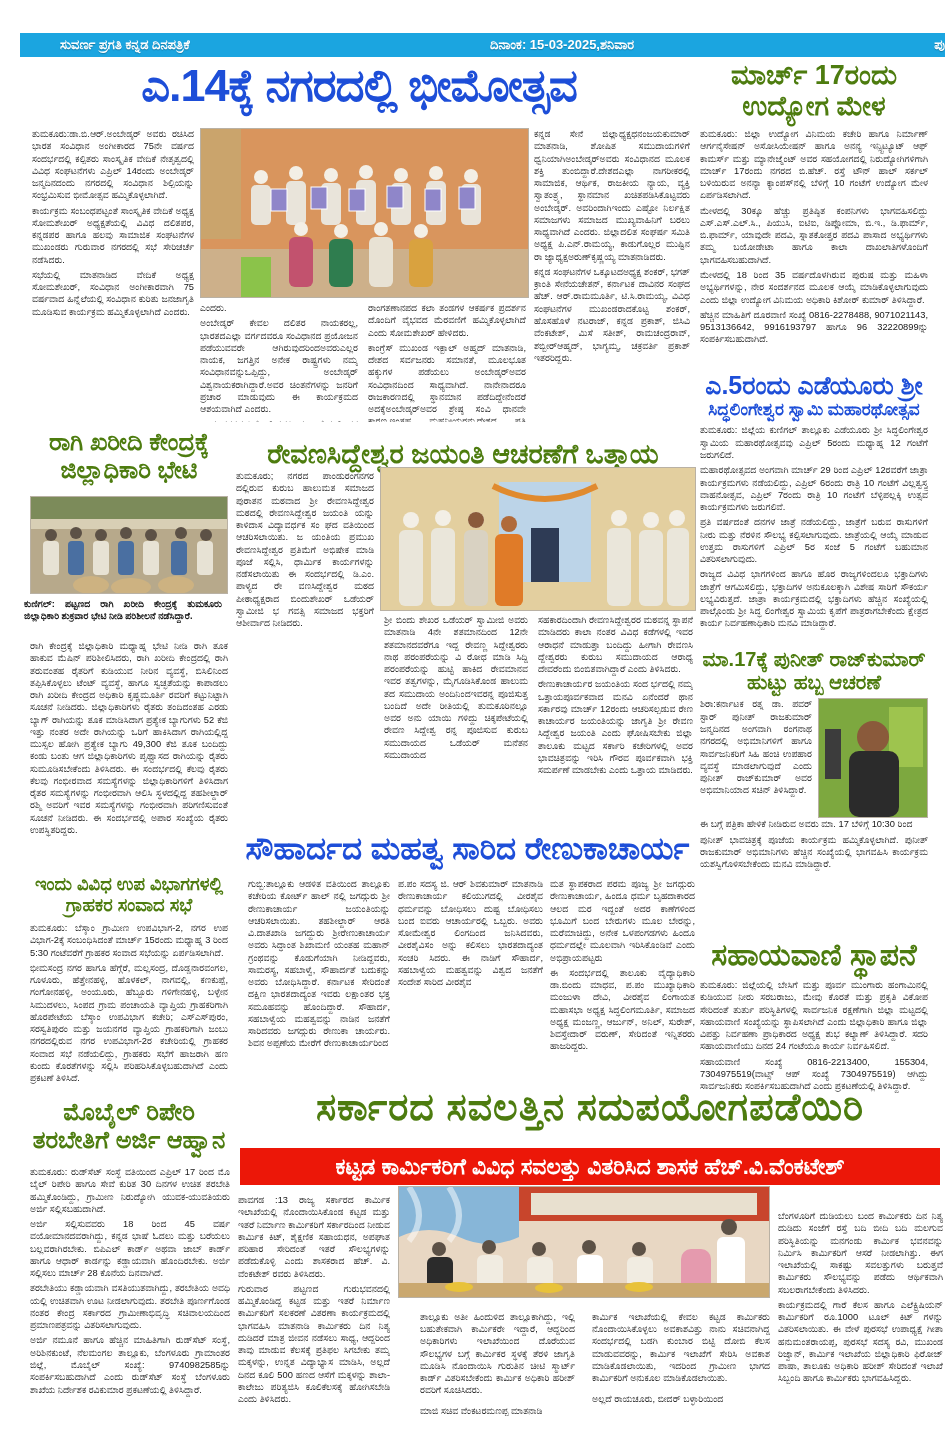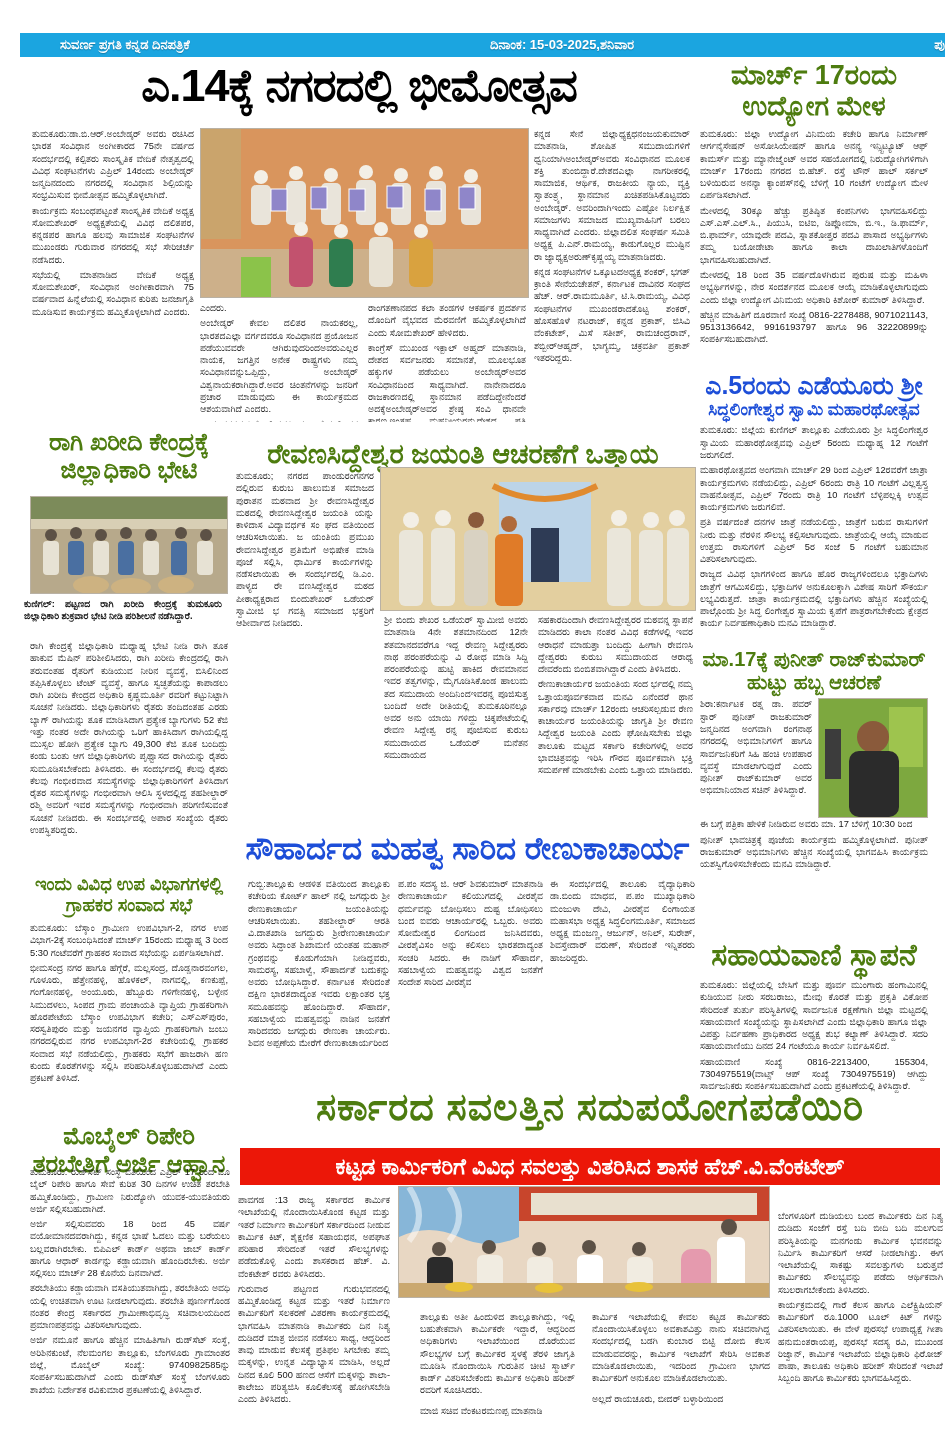--- a/index.html
+++ b/index.html
@@ -1,21 +1,21 @@
 <!DOCTYPE html>
 <html><head>
 <meta charset="utf-8">
 <style>
   html,body{margin:0;padding:0;background:#ffffff;}
   body{width:945px;height:1447px;position:relative;font-family:"Liberation Sans","DejaVu Sans",sans-serif;color:#161616;overflow:hidden;}
   .abs{position:absolute;}
   
   .bar{background:#1ba5e0;color:#ffffff;display:flex;align-items:center;justify-content:space-between;padding:0 26px 0 40px;font-weight:bold;font-size:13px;text-shadow:0 1px 1px rgba(0,0,0,.25);}
   
-  .hl-red-main{color:#000000;font-weight:bold;font-size:45px;line-height:1.05;text-align:center;letter-spacing:-1px;}
+  .hl-red-main{color:#1d4ed8;font-weight:bold;font-size:45px;line-height:1.05;text-align:center;letter-spacing:-1px;}
   .hl-black{color:#4d7c0f;font-weight:bold;text-align:center;line-height:1.15;}
   .hl-red{color:#1d4ed8;font-weight:bold;text-align:center;line-height:1.2;}
   
   .bodycol{font-size:9.3px;line-height:1.32;text-align:justify;overflow:hidden;}
   .bodycol p{margin:0 0 3px 0;}
   .caption{font-size:9.3px;font-weight:bold;line-height:1.3;text-align:justify;overflow:hidden;}
   
   .photo{overflow:hidden;border:1px solid #b9b1a4;background:#d8c9b2;}
   .photo svg{display:block;width:100%;height:100%;}
   
@@ -239,33 +239,34 @@
   </div>
 
 <div class="abs hl-red" style="left:240px;top:830px;width:455px;font-size:31px;">ಸೌಹಾರ್ದದ ಮಹತ್ವ ಸಾರಿದ ರೇಣುಕಾಚಾರ್ಯ</div>
 <div class="abs bodycol" style="left:248px;top:878px;width:142px;height:208px;">
     <p>ಗುಬ್ಬಿ:ತಾಲ್ಲೂಕು ಆಡಳಿತ ವತಿಯಿಂದ ತಾಲ್ಲೂಕು ಕಚೇರಿಯ ಕೋರ್ಟ್ ಹಾಲ್ ನಲ್ಲಿ ಜಗದ್ಗುರು ಶ್ರೀ ರೇಣುಕಾಚಾರ್ಯ ಜಯಂತಿಯನ್ನು ಆಚರಿಸಲಾಯಿತು. ತಹಶೀಲ್ದಾರ್ ಆರತಿ ವಿ.ದಾತಖಾಡಿ ಜಗದ್ದುರು ಶ್ರೀರೇಣುಕಾಚಾರ್ಯ ಅವರು ಸಿದ್ಧಾಂತ ಶಿಖಾಮಣಿ ಯಂತಹ ಮಹಾನ್ ಗ್ರಂಥವನ್ನು ಕೊಡುಗೆಯಾಗಿ ನೀಡಿದ್ದವರು, ಸಾಮರಸ್ಯ, ಸಹಬಾಳ್ವೆ, ಸೌಹಾರ್ದತೆ ಬದುಕನ್ನು ಅವರು ಬೋಧಿಸಿದ್ದಾರೆ. ಕರ್ನಾಟಕ ಸೇರಿದಂತೆ ದಕ್ಷಿಣ ಭಾರತದಾದ್ಯಂತ ಇವರು ಲಕ್ಷಾಂತರ ಭಕ್ತ ಸಮೂಹವನ್ನು ಹೊಂದಿದ್ದಾರೆ. ಸೌಹಾರ್ದ, ಸಹಬಾಳ್ವೆಯ ಮಹತ್ವವನ್ನು ನಾಡಿನ ಜನತೆಗೆ ಸಾರಿದವರು ಜಗದ್ಗುರು ರೇಣುಕಾ ಚಾರ್ಯರು. ಶಿವನ ಅಪ್ಪಣೆಯ ಮೇರೆಗೆ ರೇಣುಕಾಚಾರ್ಯರಿಂದ</p>
   </div>
 <div class="abs bodycol" style="left:398px;top:878px;width:145px;height:208px;">
     <p>ಪ.ಪಂ ಸದಸ್ಯ ಜಿ. ಆರ್ ಶಿವಕುಮಾರ್ ಮಾತನಾಡಿ ರೇಣುಕಾಚಾರ್ಯ ಕಲಿಯುಗದಲ್ಲಿ ವೀರಶೈವ ಧರ್ಮವನ್ನು ಬೋಧಿಸಲು ದುಷ್ಟ ಬೋಧಿಸಲು ಬಂದ ಐವರು ಆಚಾರ್ಯರಲ್ಲಿ ಒಬ್ಬರು. ಅವರು ಸೋಮೇಶ್ವರ ಲಿಂಗದಿಂದ ಜನಿಸಿದವರು, ವೀರಶೈವಿಸಂ ಅನ್ನು ಕಲಿಸಲು ಭಾರತದಾದ್ಯಂತ ಸಂಚರಿ ಸಿದರು. ಈ ನಾಡಿಗೆ ಸೌಹಾರ್ದ, ಸಹಬಾಳ್ವೆಯ ಮಹತ್ವವನ್ನು ವಿಶ್ವದ ಜನತೆಗೆ ಸಂದೇಶ ಸಾರಿದ ವೀರಶೈವ</p>
   </div>
 <div class="abs bodycol" style="left:550px;top:878px;width:145px;height:208px;">
+    <p>ಮತ ಸ್ಥಾಪಕರಾದ ಪರಮ ಪೂಜ್ಯ ಶ್ರೀ ಜಗದ್ಗುರು ರೇಣುಕಾಚಾರ್ಯ, ಹಿಂದೂ ಧರ್ಮ ಬೃಹದಾಕಾರದ ಆಲದ ಮರ ಇದ್ದಂತೆ ಅದರ ಕಾಣೆಗಳಿಂದ ಭೂಮಿಗೆ ಬಂದ ಬೇರುಗಳು ಮೂಲ ಬೇರನ್ನು, ಮರೆಮಾಚಿದ್ದು, ಅನೇಕ ಒಳಪಂಗಡಗಳು ಹಿಂದೂ ಧರ್ಮದಲ್ಲೇ ಮೂಲವಾಗಿ ಇರಿಸಿಕೊಂಡಿವೆ ಎಂದು ಅಭಿಪ್ರಾಯಪಟ್ಟರು</p>
     <p>ಈ ಸಂದರ್ಭದಲ್ಲಿ ತಾಲೂಕು ವೈದ್ಯಾಧಿಕಾರಿ ಡಾ.ಬಿಂದು ಮಾಧವ, ಪ.ಪಂ ಮುಖ್ಯಾಧಿಕಾರಿ ಮಂಜುಳಾ ದೇವಿ, ವೀರಶೈವ ಲಿಂಗಾಯತ ಮಹಾಸಭಾ ಅಧ್ಯಕ್ಷ ಸಿದ್ಧಲಿಂಗಮೂರ್ತಿ, ಸಮಾಜದ ಅಧ್ಯಕ್ಷ ಮಂಜಣ್ಣ, ಆರ್ಜುನ್, ಅನಿಲ್, ಸುರೇಶ್, ಶಿವಸ್ತೇದಾರ್ ವರುಣ್, ಸೇರಿದಂತೆ ಇನ್ನಿತರರು ಹಾಜರಿದ್ದರು.</p>
   </div>
 
 <div class="abs hl-black" style="left:30px;top:874px;width:198px;font-size:18px;">
   <div>ಇಂದು ವಿವಿಧ ಉಪ ವಿಭಾಗಗಳಲ್ಲಿ</div>
   <div>ಗ್ರಾಹಕರ ಸಂವಾದ ಸಭೆ</div>
 </div>
 <div class="abs bodycol" style="left:30px;top:922px;width:198px;height:168px;">
     <p>ತುಮಕೂರು: ಬೆಸ್ಕಾಂ ಗ್ರಾಮೀಣ ಉಪವಿಭಾಗ-2, ನಗರ ಉಪ ವಿಭಾಗ-2ಕ್ಕೆ ಸಂಬಂಧಿಸಿದಂತೆ ಮಾರ್ಚ್ 15ರಂದು ಮಧ್ಯಾಹ್ನ 3 ರಿಂದ 5:30 ಗಂಟೆವರೆಗೆ ಗ್ರಾಹಕರ ಸಂವಾದ ಸಭೆಯನ್ನು ಏರ್ಪಡಿಸಲಾಗಿದೆ.</p>
     <p>ಭೀಮಸಂದ್ರ ನಗರ ಹಾಗೂ ಹೆಗ್ಗೆರೆ, ಮಲ್ಲಸಂದ್ರ, ದೊಡ್ಡನಾರವಂಗಲ, ಗೂಳೂರು, ಹೆತ್ತೇನಹಳ್ಳಿ, ಹೊಳಕಲ್, ನಾಗವಲ್ಲಿ, ಕಣಕುಪ್ಪೆ, ಗಂಗೋನಹಳ್ಳಿ, ಅಂಯೂರು, ಹೆಬ್ಬೂರು ಗಳಿಗೇನಹಳ್ಳಿ, ಬಳ್ಳೇನ ಸಿಮುದಳಲು, ಸಿಂಪದ ಗ್ರಾಮ ಪಂಚಾಯತಿ ವ್ಯಾಪ್ತಿಯ ಗ್ರಾಹಕರಿಗಾಗಿ ಹೊರಪೇಟೆಯ ಬೆಸ್ಕಾಂ ಉಪವಿಭಾಗ ಕಚೇರಿ; ಎಸ್‌ಎಸ್‌ಪುರಂ, ಸರಸ್ವತಿಪುರಂ ಮತ್ತು ಜಯನಗರ ವ್ಯಾಪ್ತಿಯ ಗ್ರಾಹಕರಿಗಾಗಿ ಜಂಬು ನಗರದಲ್ಲಿರುವ ನಗರ ಉಪವಿಭಾಗ-2ರ ಕಚೇರಿಯಲ್ಲಿ ಗ್ರಾಹಕರ ಸಂವಾದ ಸಭೆ ನಡೆಯಲಿದ್ದು, ಗ್ರಾಹಕರು ಸಭೆಗೆ ಹಾಜರಾಗಿ ಹಣ ಕುಂದು ಕೊರತೆಗಳನ್ನು ಸಲ್ಲಿಸಿ ಪರಿಹರಿಸಿಕೊಳ್ಳಬಹುದಾಗಿದೆ ಎಂದು ಪ್ರಕಟಣೆ ತಿಳಿಸಿದೆ.</p>
   </div>
 
-<div class="abs hl-black" style="left:30px;top:1098px;width:198px;font-size:24px;margin-top:24px;">
+<div class="abs hl-black" style="left:30px;top:1098px;width:198px;font-size:24px;">
   <div>ಮೊಬೈಲ್ ರಿಪೇರಿ</div>
   <div>ತರಬೇತಿಗೆ ಅರ್ಜಿ ಆಹ್ವಾನ</div>
 </div>
 <div class="abs bodycol" style="left:30px;top:1166px;width:200px;height:275px;">
     <p>ತುಮಕೂರು: ರುಡ್‌ಸೆಟ್ ಸಂಸ್ಥೆ ವತಿಯಿಂದ ಎಪ್ರಿಲ್ 17 ರಿಂದ ಮೊ ಬೈಲ್ ರಿಪೇರಿ ಹಾಗೂ ಸೇವೆ ಕುರಿತ 30 ದಿನಗಳ ಉಚಿತ ತರಬೇತಿ ಹಮ್ಮಿಕೊಂಡಿದ್ದು, ಗ್ರಾಮೀಣ ನಿರುದ್ಯೋಗಿ ಯುವಕ-ಯುವತಿಯರು ಅರ್ಜಿ ಸಲ್ಲಿಸಬಹುದಾಗಿದೆ.</p>
     <p>ಅರ್ಜಿ ಸಲ್ಲಿಸುವವರು 18 ರಿಂದ 45 ವರ್ಷ ವಯೋಮಾನದವರಾಗಿದ್ದು, ಕನ್ನಡ ಭಾಷೆ ಓದಲು ಮತ್ತು ಬರೆಯಲು ಬಲ್ಲವರಾಗಿರಬೇಕು. ಬಿಪಿಎಲ್ ಕಾರ್ಡ್ ಅಥವಾ ಜಾಬ್ ಕಾರ್ಡ್ ಹಾಗೂ ಆಧಾರ್ ಕಾರ್ಡನ್ನು ಕಡ್ಡಾಯವಾಗಿ ಹೊಂದಿರಬೇಕು. ಅರ್ಜಿ ಸಲ್ಲಿಸಲು ಮಾರ್ಚ್ 28 ಕೊನೆಯ ದಿನವಾಗಿದೆ.</p>
     <p>ತರಬೇತಿಯು ಕಡ್ಡಾಯವಾಗಿ ವಸತಿಯುತವಾಗಿದ್ದು, ತರಬೇತಿಯ ಅವಧಿ ಯಲ್ಲಿ ಉಚಿತವಾಗಿ ಊಟ ನೀಡಲಾಗುವುದು. ತರಬೇತಿ ಪೂರ್ಣಗೊಂಡ ನಂತರ ಕೇಂದ್ರ ಸರ್ಕಾರದ ಗ್ರಾಮೀಣಾಭಿವೃದ್ಧಿ ಸಚಿವಾಲಯದಿಂದ ಪ್ರಮಾಣಪತ್ರವನ್ನು ವಿತರಿಸಲಾಗುವುದು.</p>
     <p>ಅರ್ಜಿ ನಮೂನೆ ಹಾಗೂ ಹೆಚ್ಚಿನ ಮಾಹಿತಿಗಾಗಿ ರುಡ್‌ಸೆಟ್ ಸಂಸ್ಥೆ, ಅರಿಶಿನಕುಂಟೆ, ನೆಲಮಂಗಲ ತಾಲ್ಲೂಕು, ಬೆಂಗಳೂರು ಗ್ರಾಮಾಂತರ ಜಿಲ್ಲೆ, ಮೊಬೈಲ್ ಸಂಖ್ಯೆ: 9740982585ನ್ನು ಸಂಪರ್ಕಿಸಬಹುದಾಗಿದೆ ಎಂದು ರುಡ್‌ಸೆಟ್ ಸಂಸ್ಥೆ ಬೆಂಗಳೂರು ಶಾಖೆಯ ನಿರ್ದೇಶಕ ರವಿಕುಮಾರ ಪ್ರಕಟಣೆಯಲ್ಲಿ ತಿಳಿಸಿದ್ದಾರೆ.</p>
   </div>
 

